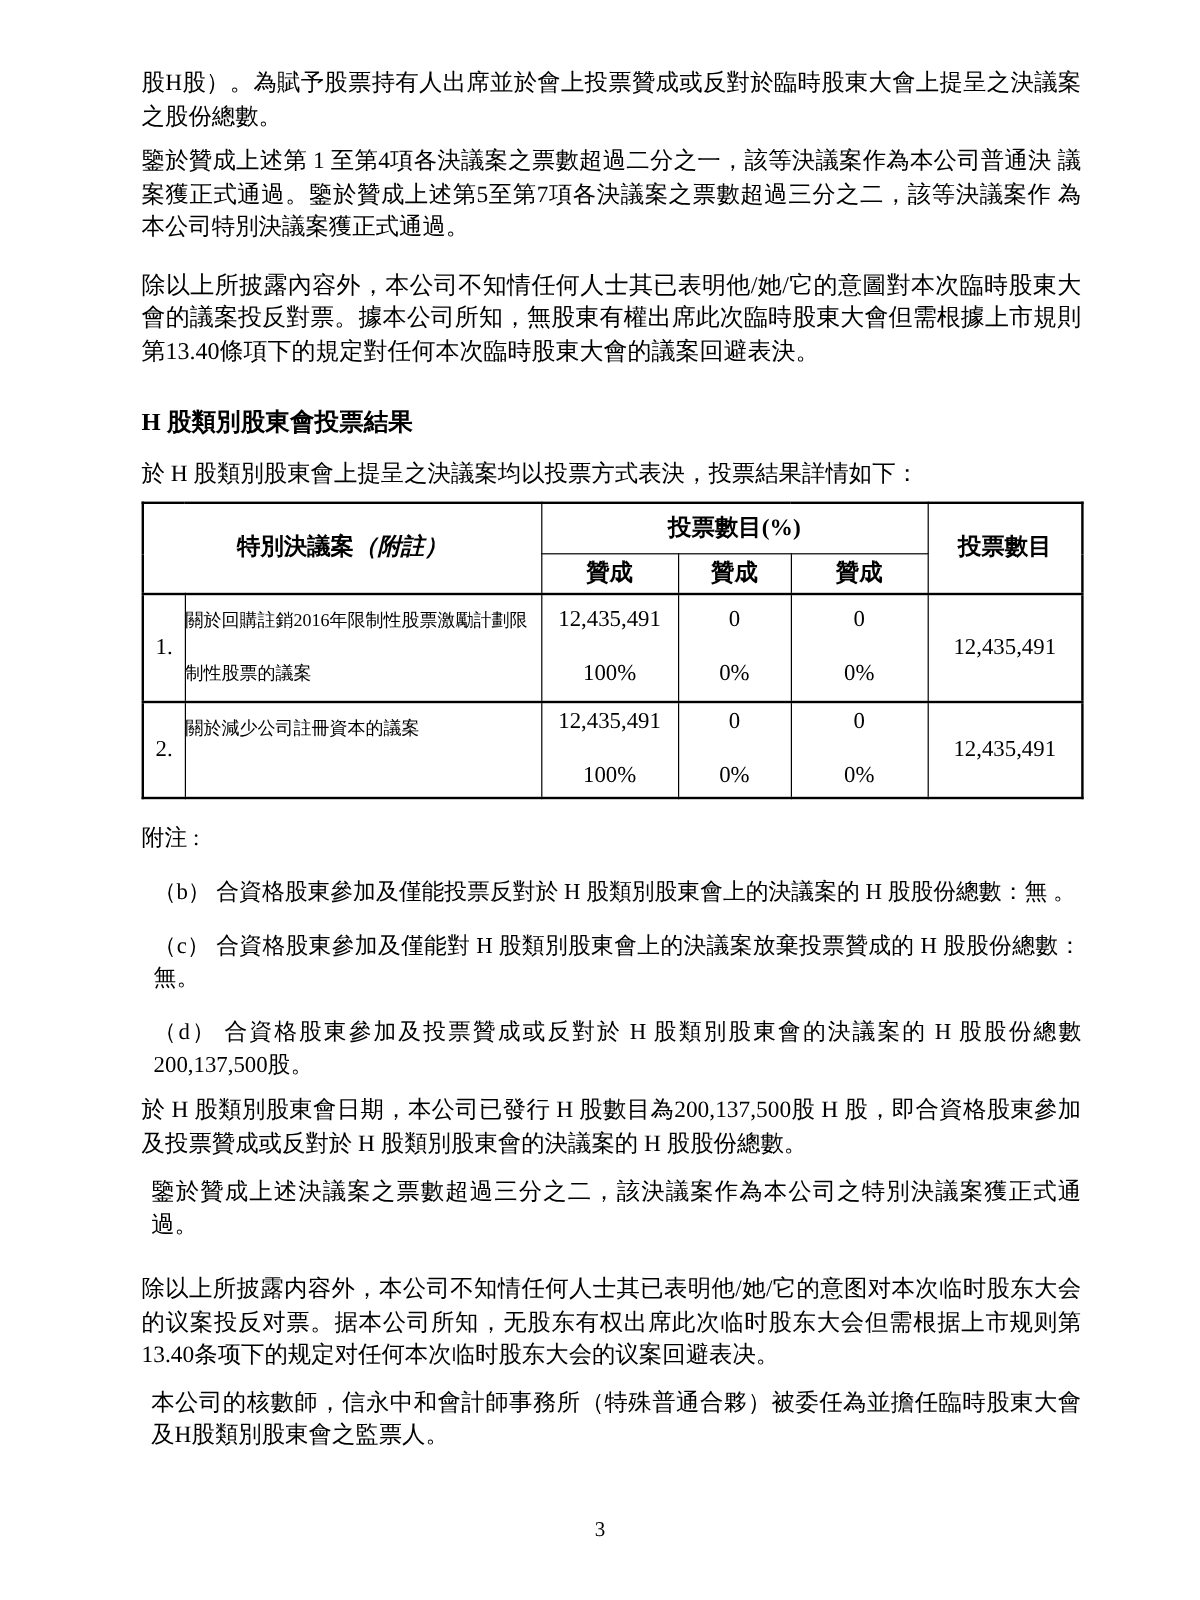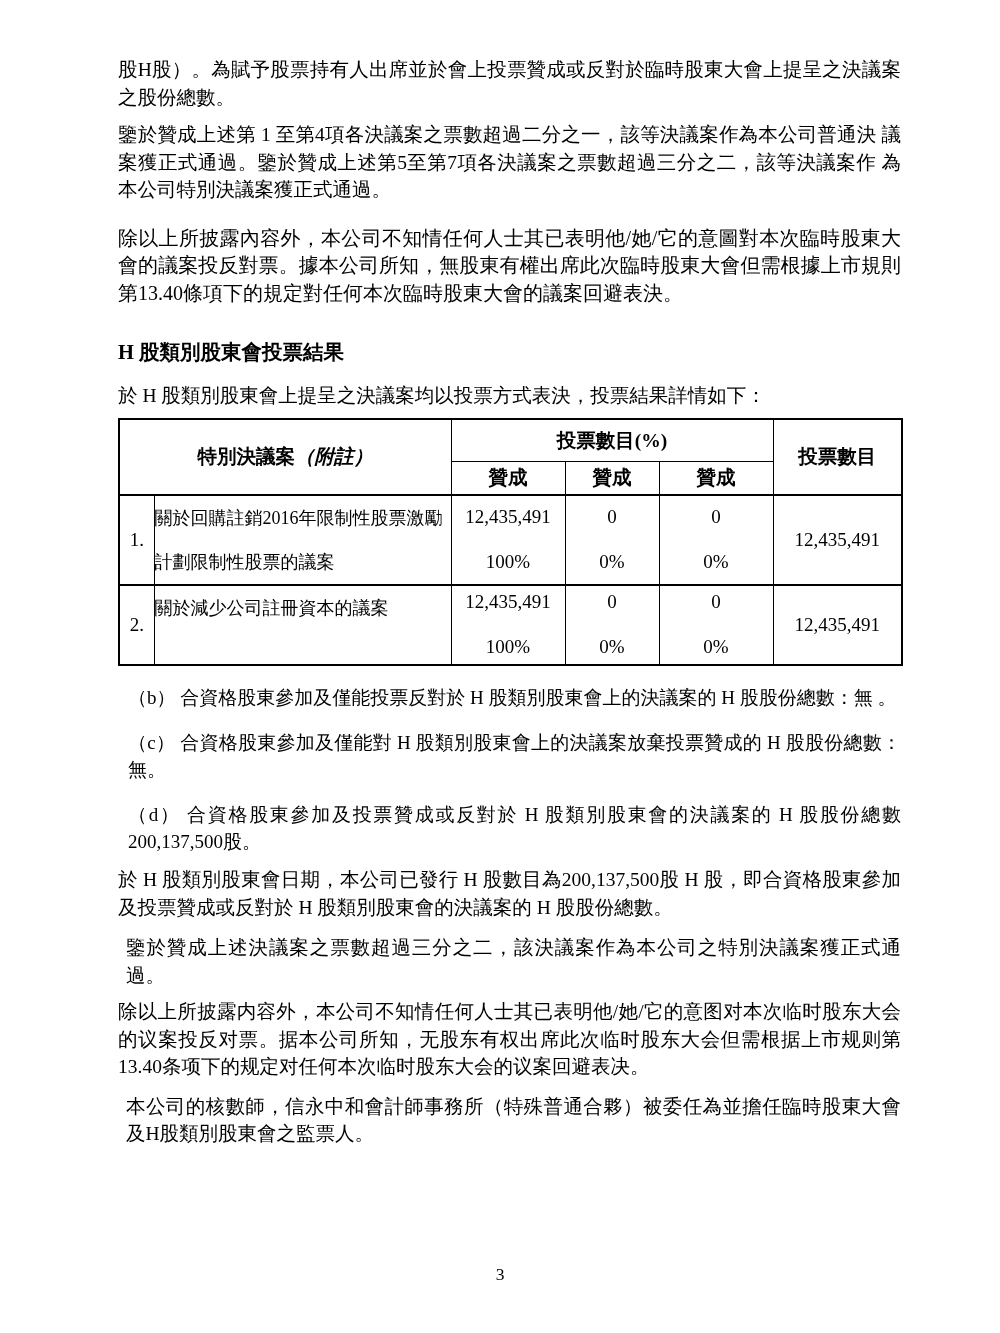--- a/index.html
+++ b/index.html
@@ -22,30 +22,30 @@
     width:783px;border:2px solid #000;
   }
   .vote-table th,.vote-table td{border:1px solid #000;padding:0;}
   .vote-table thead th{font-weight:bold;text-align:center;vertical-align:middle;font-size:19.5px;line-height:25px;}
   .thead-r1{height:43px;}
   .thead-r2{height:33px;}
   .vote-table tbody tr{border-top:2px solid #000;}
   .row1{height:87px;}
   .row2{height:80px;}
   .td-no{text-align:center;vertical-align:middle;font-size:19px;}
-  .td-desc{vertical-align:top;text-align:left;padding:5px 6px 0 10px;font-size:18px;line-height:44px;}
+  .td-desc{vertical-align:top;text-align:left;padding:5px 6px 0 10px;font-size:15px;line-height:44px;}
   .td-vote{text-align:center;vertical-align:middle;font-size:19px;line-height:22px;}
   .td-vote .count{margin-bottom:23px;}
   .td-total{text-align:center;vertical-align:middle;font-size:19px;}
   .note-ital{font-style:italic;}
   .note-label{margin:20px 0 0 0;font-size:19px;line-height:26px;}
   .note{margin:19px 0 0 0;padding-left:10px;font-size:19px;line-height:26.5px;text-align:justify;}
   .p5{margin-top:11px;}
   .p6{margin-top:13px;}
-  .p7{margin-top:9px;}
+  .p7{margin-top:26px;}
   .p8{margin-top:12px;}
   .indent{padding-left:8px;}
   .page-number{
     position:absolute;left:0;right:0;bottom:48px;
     text-align:center;font-size:17.5px;color:#000;
   }
 </style>
 </head>
 <body>
 
@@ -114,20 +114,21 @@
           </td>
           <td class="td-vote">
             <div class="count">0</div>
             <div class="pct">0%</div>
           </td>
           <td class="td-total">12,435,491</td>
         </tr>
       </tbody>
     </table>
 
+    <p class="note-label">附注 :</p>
     <p class="note">（b） 合資格股東參加及僅能投票反對於 H 股類別股東會上的決議案的 H 股股份總數：無 。</p>
     <p class="note">（c） 合資格股東參加及僅能對 H 股類別股東會上的決議案放棄投票贊成的 H 股股份總數：無。</p>
     <p class="note">（d） 合資格股東參加及投票贊成或反對於 H 股類別股東會的決議案的 H 股股份總數200,137,500股。</p>
 
     <p class="para p5">於 H 股類別股東會日期，本公司已發行 H 股數目為200,137,500股 H 股，即合資格股東參加及投票贊成或反對於 H 股類別股東會的決議案的 H 股股份總數。</p>
     <p class="para p6 indent">鑒於贊成上述決議案之票數超過三分之二，該決議案作為本公司之特別決議案獲正式通過。</p>
     <p class="para p7">除以上所披露内容外，本公司不知情任何人士其已表明他/她/它的意图对本次临时股东大会的议案投反对票。据本公司所知，无股东有权出席此次临时股东大会但需根据上市规则第13.40条项下的规定对任何本次临时股东大会的议案回避表决。</p>
     <p class="para p8 indent">本公司的核數師，信永中和會計師事務所（特殊普通合夥）被委任為並擔任臨時股東大會及H股類別股東會之監票人。</p>
 
   </div>

